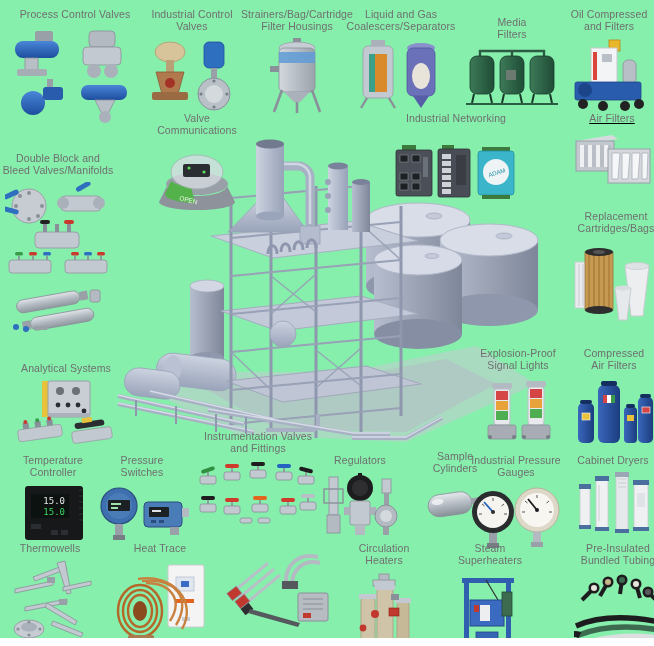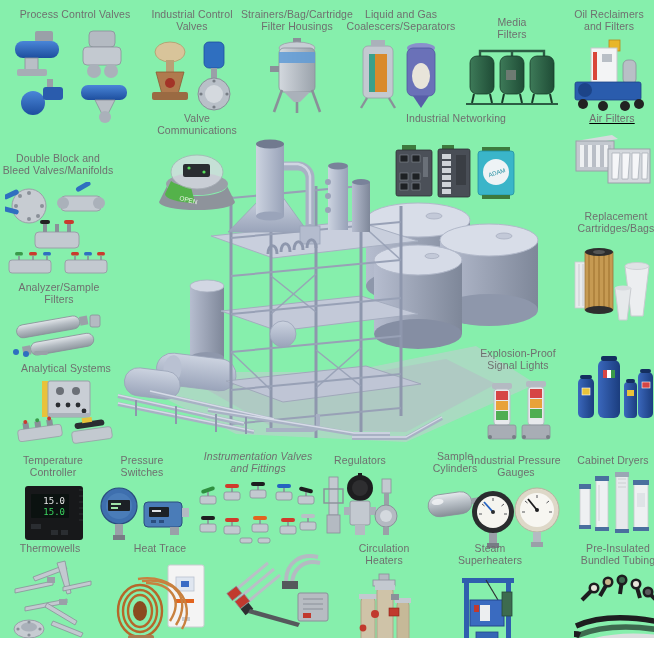--- a/index.html
+++ b/index.html
@@ -248,21 +248,21 @@
         <line x1="40" y1="48" x2="38" y2="57"></line>
           <line x1="56" y1="48" x2="58" y2="57"></line>
         <line x1="70" y1="48" x2="68" y2="57"></line>
           <line x1="86" y1="48" x2="88" y2="57"></line>
       </g>
       <line x1="2" y1="58" x2="94" y2="58" stroke="#2c5c44" stroke-width="2"></line>
     </svg>
   </div>
 
   <div class="cat" style="left:566px;top:8px;width:86px;">
-    <div class="lbl" style="max-width:80px;">Oil Reclaimers and Filters</div>
+    <div class="lbl" style="max-width:80px;">Oil Compressed and Filters</div>
     <svg width="80" height="74" viewBox="0 0 80 74">
       <rect x="40" y="2" width="11" height="11" fill="#e8b62a" stroke="#b8891a" stroke-width="0.8"></rect>
       <rect x="22" y="10" width="26" height="36" fill="#f3f4f5" stroke="#c5c8cc" stroke-width="1"></rect>
       <rect x="24" y="14" width="4" height="28" fill="#d9453a"></rect>
       <rect x="33" y="16" width="10" height="8" fill="#b9bfc6"></rect>
       <rect x="54" y="22" width="13" height="24" rx="5" fill="#b9bfc6" stroke="#8a9099" stroke-width="0.8"></rect>
       <rect x="6" y="44" width="66" height="18" rx="2" fill="#2a5cad" stroke="#1c4488" stroke-width="0.8"></rect>
       <circle cx="16" cy="52" r="7" fill="#1c4488"></circle>
       <circle cx="14" cy="66" r="5" fill="#222"></circle>
         <circle cx="34" cy="68" r="5" fill="#222"></circle>
@@ -386,21 +386,20 @@
           <line x1="28" y1="74" x2="28" y2="78"></line>
           <line x1="42" y1="74" x2="42" y2="78"></line>
         <line x1="70" y1="74" x2="70" y2="78"></line>
           <line x1="83" y1="74" x2="83" y2="78"></line>
           <line x1="96" y1="74" x2="96" y2="78"></line>
       </g>
     </svg>
   </div>
 
   <div class="cat" style="left:4px;top:281px;width:110px;">
-    <div class="lbl" style="max-width:90px;">Analyzer/Sample Filters</div>
     <svg width="106" height="46" viewBox="0 0 106 46">
       <defs>
           <linearGradient id="g-cy" x1="0" y1="0" x2="0" y2="1">
         <stop offset="0" stop-color="#e2e6ea"></stop>
             <stop offset="0.5" stop-color="#b3bac1"></stop>
             <stop offset="1" stop-color="#8f979f"></stop>
           </linearGradient>
         </defs>
       <g transform="rotate(-10 50 14)">
         <rect x="10" y="8" width="64" height="13" rx="6.5" fill="url(#g-cy)" stroke="#8a9099" stroke-width="0.8"></rect>
@@ -537,20 +536,21 @@
         <rect x="54" y="22" width="12" height="9" fill="#e8a23a"></rect>
         <rect x="54" y="32" width="12" height="9" fill="#4fae52"></rect>
         <rect x="46" y="48" width="28" height="14" rx="2" fill="#a8adb5" stroke="#8a9099" stroke-width="0.8"></rect>
         <circle cx="48" cy="60" r="2" fill="#777d85"></circle>
           <circle cx="72" cy="60" r="2" fill="#777d85"></circle>
       </g>
     </svg>
   </div>
 
   <div class="cat" style="left:572px;top:347px;width:84px;">
+    <div class="lbl" style="max-width:76px;">Compressed Air Filters</div>
     <svg width="80" height="70" viewBox="0 0 80 70">
       <defs>
           <linearGradient id="g-caf" x1="0" y1="0" x2="1" y2="0">
         <stop offset="0" stop-color="#3a67bc"></stop>
             <stop offset="1" stop-color="#1b3d7e"></stop>
           </linearGradient>
         </defs>
       <rect x="4" y="26" width="16" height="40" rx="5" fill="url(#g-caf)"></rect>
       <rect x="6" y="23" width="12" height="4" rx="2" fill="#142e60"></rect>
       <rect x="8" y="36" width="8" height="7" fill="#e8c23a" stroke="#fff" stroke-width="0.6"></rect>
@@ -644,21 +644,21 @@
       <rect x="50" y="18" width="38" height="25" rx="4" fill="#4a7cb8" stroke="#2a4d7e" stroke-width="1"></rect>
       <rect x="55" y="23" width="20" height="10" rx="1" fill="#1c2126"></rect>
       <rect x="58" y="26" width="9" height="2" fill="#dfe3e7"></rect>
       <rect x="57" y="36" width="5" height="3" fill="#2a4d7e"></rect>
         <rect x="65" y="36" width="5" height="3" fill="#2a4d7e"></rect>
       <rect x="88" y="24" width="7" height="9" fill="#b4bac2"></rect>
       <rect x="76" y="43" width="9" height="8" fill="#9aa0a8"></rect>
     </svg>
   </div>
 
-  <div class="cat" style="left:196px;top:450px;width:124px;font-style:italic;">
+  <div class="cat" style="left:196px;top:430px;width:124px;">
     <div class="lbl" style="max-width:120px;">Instrumentation Valves and Fittings</div>
     <svg width="124" height="64" viewBox="0 0 124 64">
       <g fill="#c3c9d0" stroke="#8a9099" stroke-width="0.8">
         <rect x="4" y="16" width="16" height="8" rx="2"></rect>
           <rect x="28" y="12" width="16" height="8" rx="2"></rect>
         <rect x="54" y="10" width="16" height="8" rx="2"></rect>
           <rect x="80" y="12" width="16" height="8" rx="2"></rect>
         <rect x="102" y="16" width="16" height="8" rx="2"></rect>
         <rect x="4" y="44" width="16" height="8" rx="2"></rect>
           <rect x="28" y="46" width="16" height="8" rx="2"></rect>

